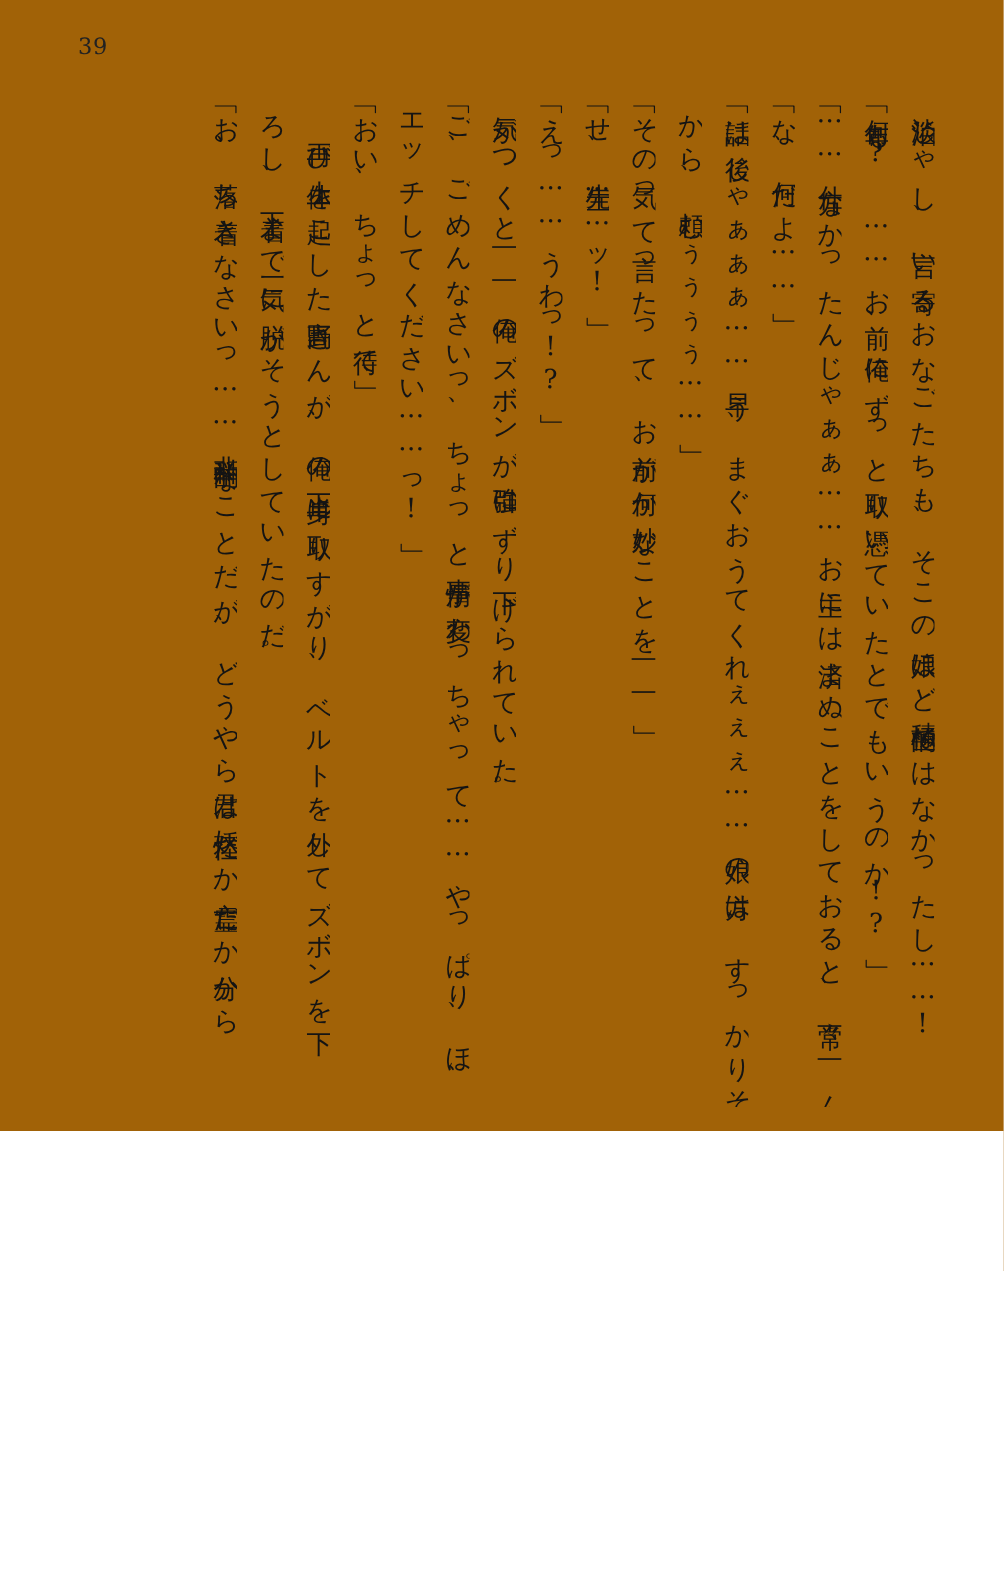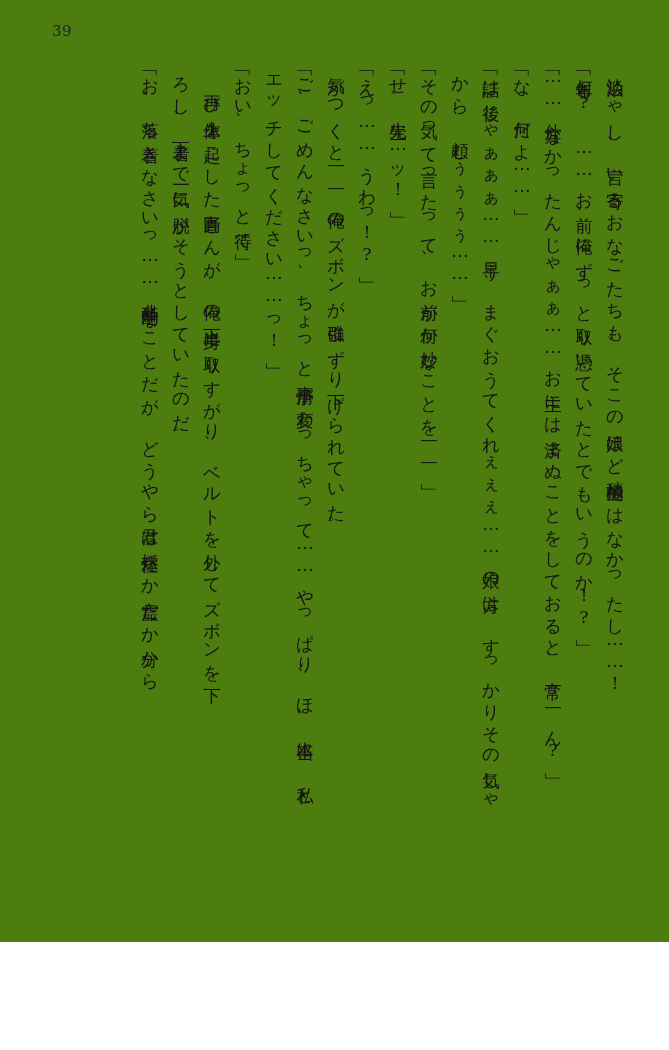--- a/index.html
+++ b/index.html
@@ -10,22 +10,22 @@
   body {
     width: 669px;
     height: 1050px;
     font-family: "DejaVu Serif", "Liberation Serif", serif;
     color: #111111;
     overflow: hidden;
   }
   .page {
     position: relative;
     width: 669px;
-    height: 942px;
-    background: #4d7c0f;
+    height: 754px;
+    background: #a16207;
     box-sizing: border-box;
   }
   .page-number {
     position: absolute;
     top: 22px;
     left: 52px;
     font-size: 15px;
     color: #222222;
     font-family: "DejaVu Serif", "Liberation Serif", serif;
     letter-spacing: 0.5px;

